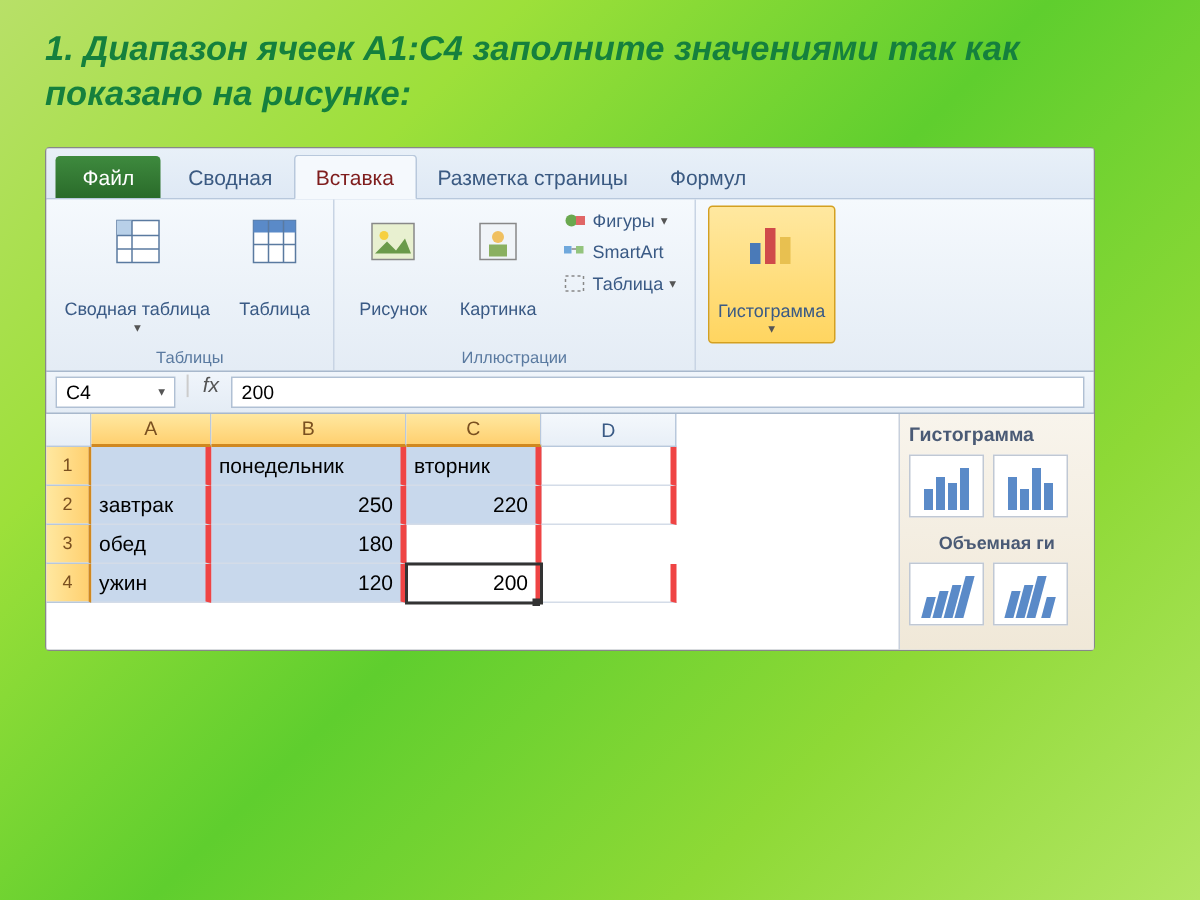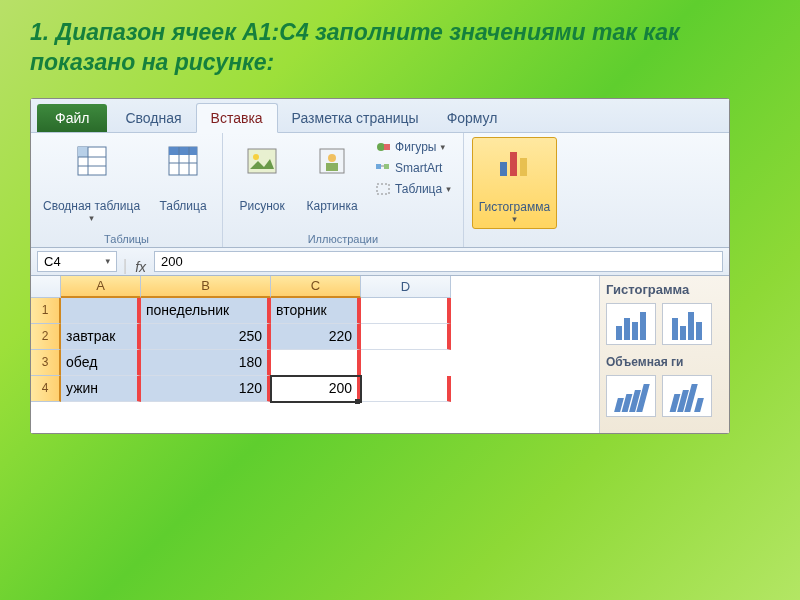--- a/index.html
+++ b/index.html
@@ -86,21 +86,21 @@
     }
     .mini-icon { width: 16px; height: 16px; }
     .hist-btn {
       background: linear-gradient(#ffe8a0, #ffd560);
       border: 1px solid #d4a020;
       border-radius: 3px;
       padding: 4px 6px;
       display: flex; flex-direction: column; align-items: center;
     }
     .formula-bar {
-      display: flex; align-items: flex-end;
+      display: flex; align-items: flex-start;
       background: linear-gradient(#f0f5fb, #e4ecf5);
       border-bottom: 1px solid #a8b8cc;
       height: 28px;
     }
     .name-box {
       width: 80px; border: 1px solid #b0c0d4; background: #fff;
       margin: 3px 6px; padding: 2px 6px; font-size: 13px;
       display: flex; justify-content: space-between; align-items: center;
     }
     .dropdown-arrow { font-size: 9px; color: #555; }
@@ -151,21 +151,21 @@
       width: 130px; background: linear-gradient(#f8f4ec,#f0e8d8);
       border-left: 1px solid #c8d0dc; padding: 6px;
     }
     .hist-panel-title { font-size: 13px; font-weight: bold; color: #4a5a75; margin-bottom: 6px; }
     .hist-thumbs { display: flex; gap: 6px; margin-bottom: 10px; }
     .hist-thumb {
       width: 50px; height: 42px; border: 1px solid #c0c8d4;
       background: #fff; display: flex; align-items: flex-end; justify-content: center;
       gap: 2px; padding: 4px;
     }
-    .hist-sub { font-size: 12px; font-weight: bold; color: #4a5a75; margin-bottom: 6px; }
+    .hist-sub { font-size: 12px; font-weight: bold; color: #4a5a75; margin-bottom: 6px; text-align: center; }
     .bar { width: 6px; background: #5a8ac8; }
     .bar.b1{height:14px} .bar.b2{height:22px} .bar.b3{height:18px} .bar.b4{height:28px}
     .iso-thumb .bar { transform: skewX(-15deg); }
   </style>
 </head>
 <body>
 
 <div class="slide-title">1. Диапазон ячеек А1:С4 заполните значениями так как показано на рисунке:</div>
 
 <div class="excel-window">

